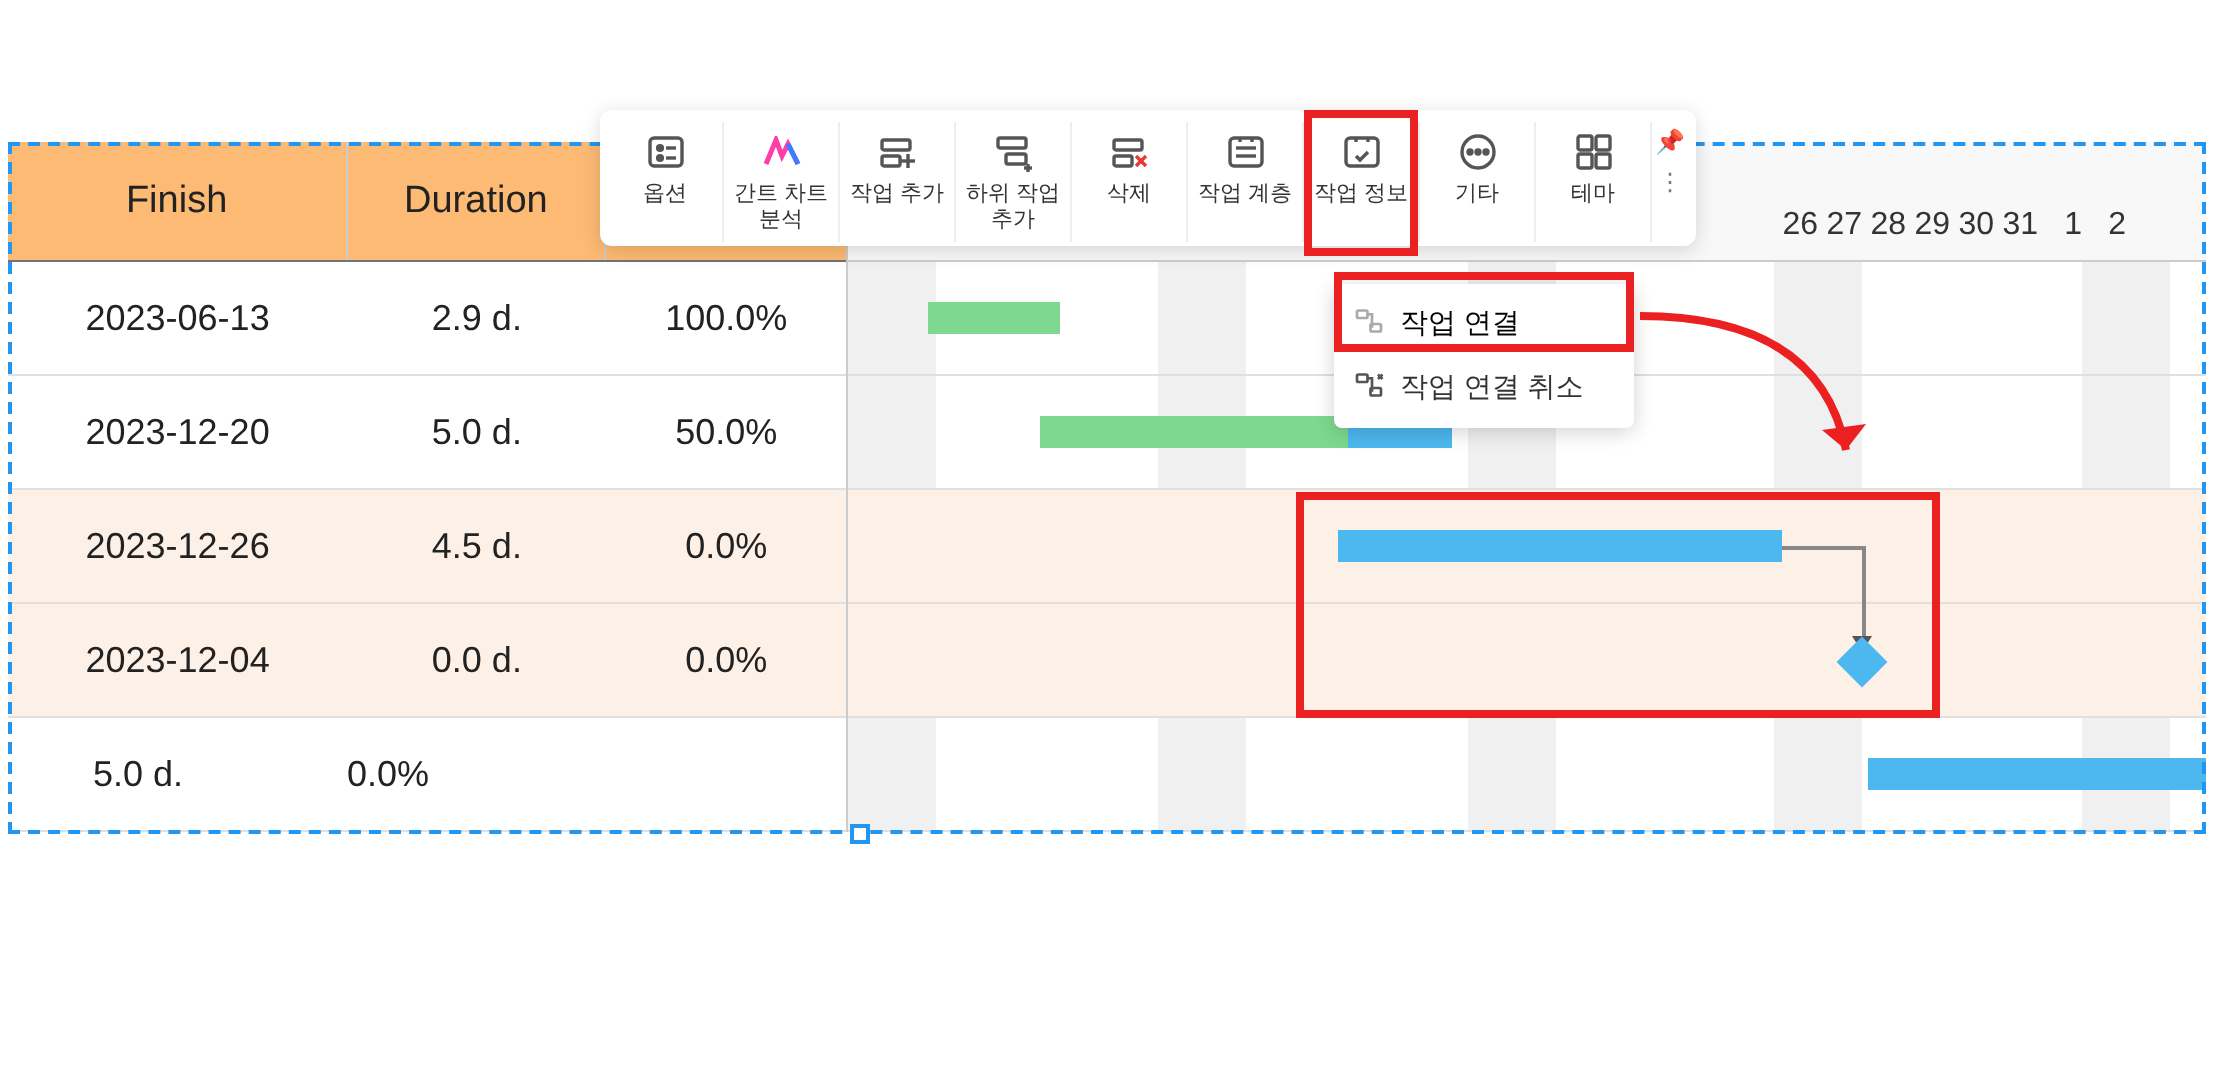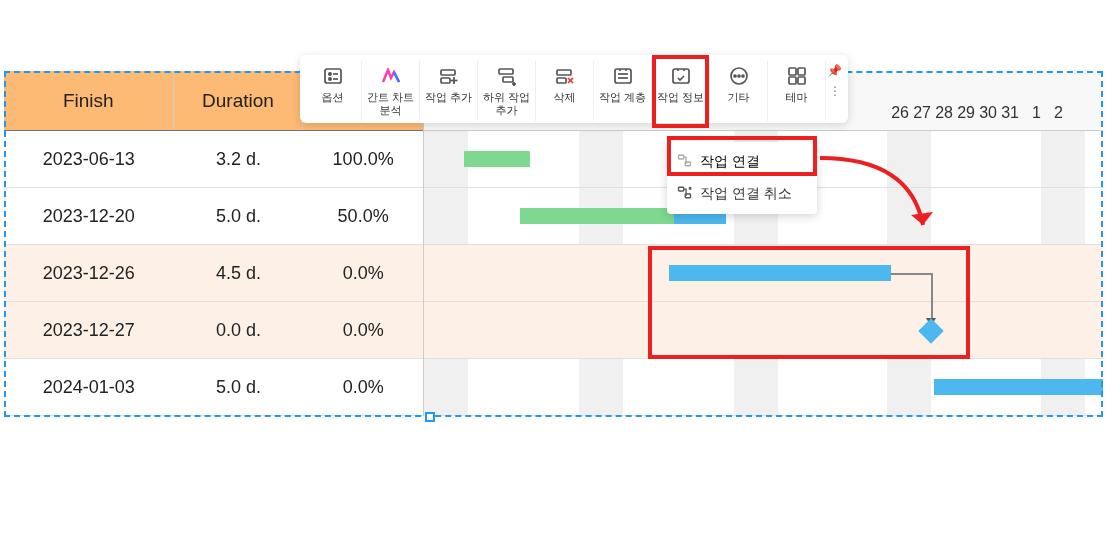--- a/index.html
+++ b/index.html
@@ -230,40 +230,39 @@
 
 <div class="table-area">
   <div class="header-row">
     <div class="hcell col-finish">Finish</div>
     <div class="hcell col-dur">Duration</div>
     <div class="hcell col-pct"></div>
   </div>
   <div id="table-rows">
       <div class="data-row">
         <div class="dcell col-finish">2023-06-13</div>
-        <div class="dcell col-dur">3.2 d.</div>
+        <div class="dcell col-dur">2.9 d.</div>
         <div class="dcell col-pct">100.0%</div>
       </div>
       <div class="data-row">
         <div class="dcell col-finish">2023-12-20</div>
         <div class="dcell col-dur">5.0 d.</div>
         <div class="dcell col-pct">50.0%</div>
       </div>
       <div class="data-row highlight">
         <div class="dcell col-finish">2023-12-26</div>
         <div class="dcell col-dur">4.5 d.</div>
         <div class="dcell col-pct">0.0%</div>
       </div>
       <div class="data-row highlight">
-        <div class="dcell col-finish">2023-12-27</div>
+        <div class="dcell col-finish">2023-12-04</div>
         <div class="dcell col-dur">0.0 d.</div>
         <div class="dcell col-pct">0.0%</div>
       </div>
       <div class="data-row">
-        <div class="dcell col-finish">2024-01-03</div>
         <div class="dcell col-dur">5.0 d.</div>
         <div class="dcell col-pct">0.0%</div>
       </div>
     </div>
 </div>
 
 <div class="gantt-area">
   <div class="gantt-header" id="gantt-header">
     <div style="width:463px;flex-shrink:0;"></div>
   <div class="day-col">26</div>

